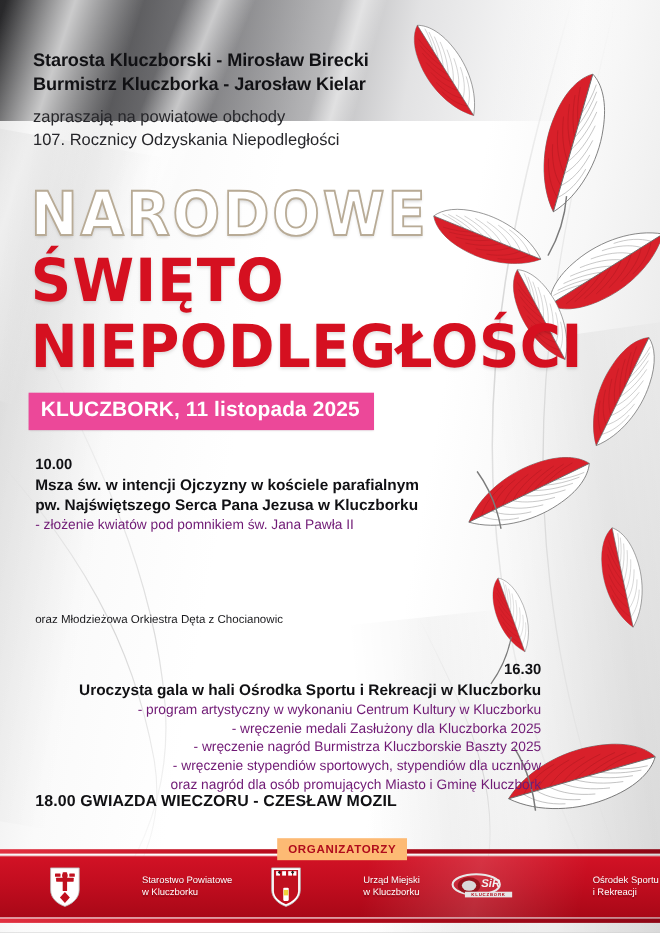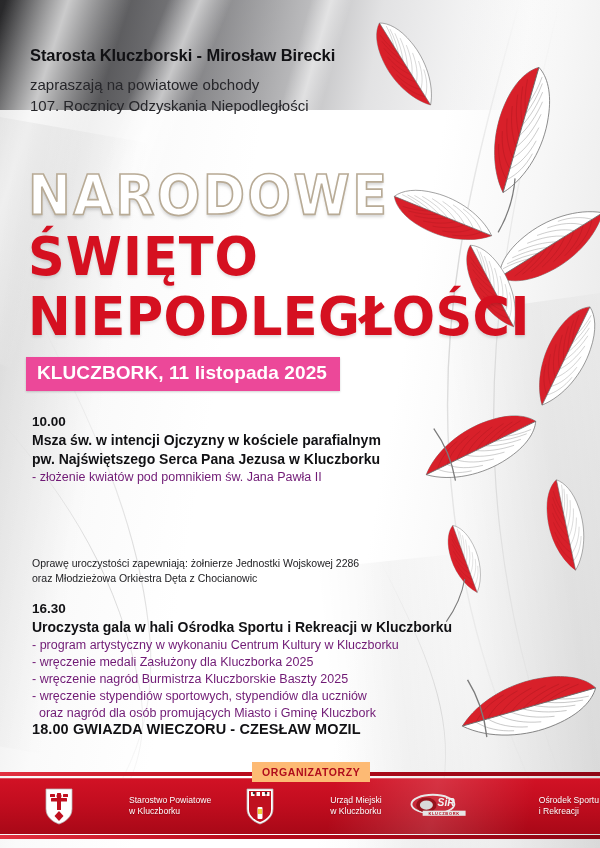--- a/index.html
+++ b/index.html
@@ -378,20 +378,21 @@
       </svg>
   </div>
   <div class="leaf" style="left:468px; top:676px; width:28px; height:62px; transform:rotate(-28deg);">
     <svg viewBox="0 0 40 90" width="100%" height="100%">
         <use href="#leafStem"></use>
       </svg>
   </div>
 
   <div class="head-lines">
     <div class="bold-line">Starosta Kluczborski - Mirosław Birecki</div>
+    <div class="bold-line">Burmistrz Kluczborka - Jarosław Kielar</div>
     <div class="sub-block">
       <div class="sub-line">zapraszają na powiatowe obchody</div>
       <div class="sub-line">107. Rocznicy Odzyskania Niepodległości</div>
     </div>
   </div>
 
   <div class="title-narodowe">NARODOWE</div>
   <div class="title-swieto">ŚWIĘTO</div>
   <div class="title-niepodleglosci">NIEPODLEGŁOŚCI</div>
 
@@ -404,25 +405,24 @@
 
     <div class="sch-block">
       <div class="sch-time">10.00</div>
       <div class="sch-main">Msza św. w intencji Ojczyzny w kościele parafialnym</div>
       <div class="sch-main">pw. Najświętszego Serca Pana Jezusa w Kluczborku</div>
       <div class="sch-sub">- złożenie kwiatów pod pomnikiem św. Jana Pawła II</div>
     </div>
   </div>
 
   <div class="note">
-    <div>Oprawę uroczystości zapewniają: żołnierze Jednostki Wojskowej 2286</div>
     <div>oraz Młodzieżowa Orkiestra Dęta z Chocianowic</div>
   </div>
 
-  <div class="schedule" style="top:600px;">
+  <div class="schedule" style="top:600px;text-align:right;">
     <div class="sch-block">
       <div class="sch-time">16.30</div>
       <div class="sch-main">Uroczysta gala w hali Ośrodka Sportu i Rekreacji w Kluczborku</div>
       <div class="sch-sub">- program artystyczny w wykonaniu Centrum Kultury w Kluczborku</div>
       <div class="sch-sub">- wręczenie medali Zasłużony dla Kluczborka 2025</div>
       <div class="sch-sub">- wręczenie nagród Burmistrza Kluczborskie Baszty 2025</div>
       <div class="sch-sub">- wręczenie stypendiów sportowych, stypendiów dla uczniów</div>
       <div class="sch-sub" style="white-space:pre;">  oraz nagród dla osób promujących Miasto i Gminę Kluczbork</div>
     </div>
   </div>

